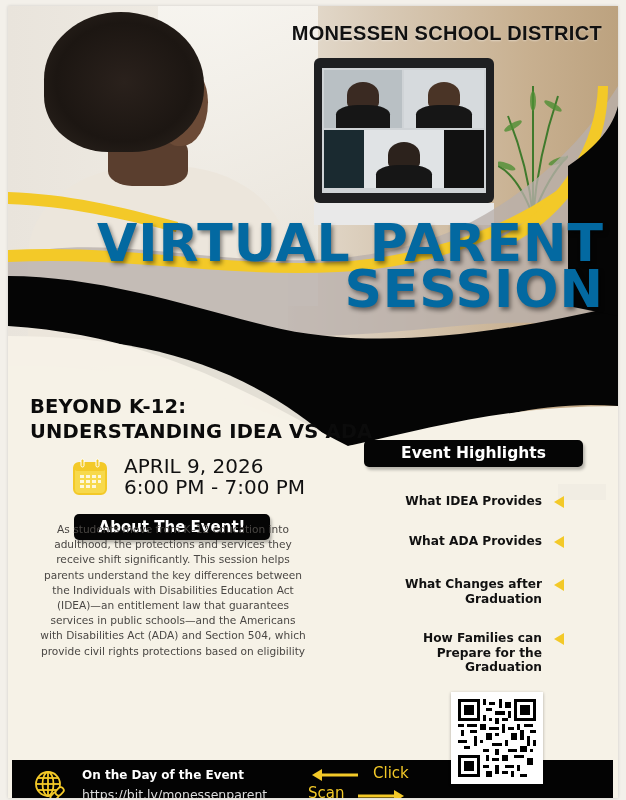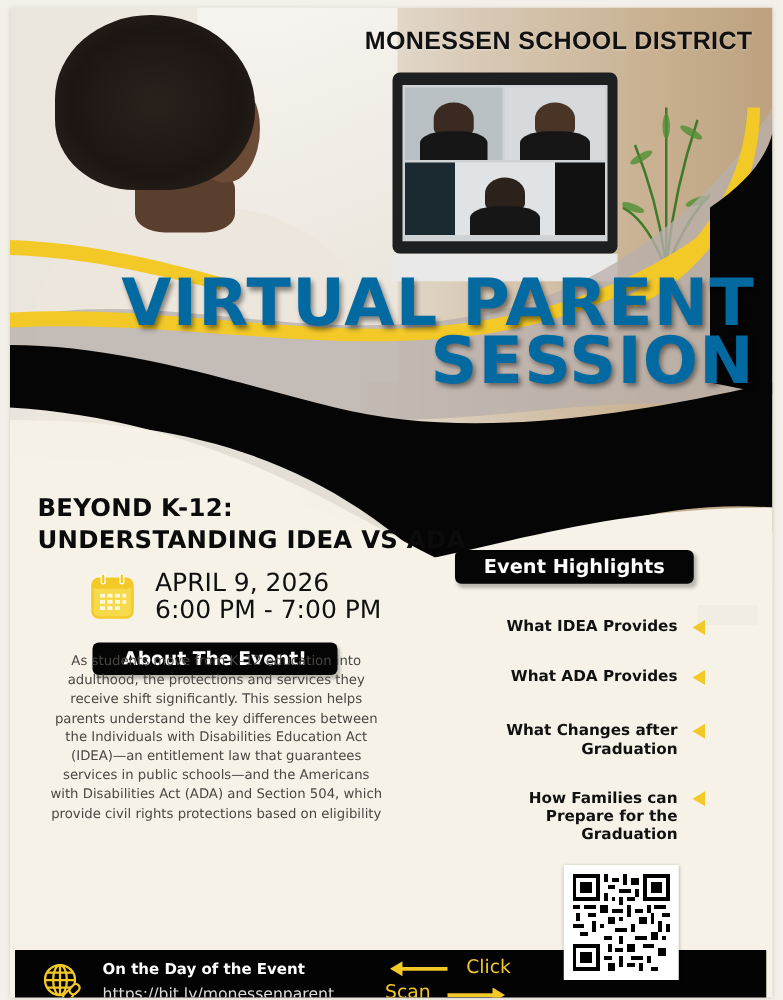--- a/index.html
+++ b/index.html
@@ -21,21 +21,21 @@
   .plant { position:absolute; left:490px; top:70px; width:70px; height:140px; }
   .deco-svg { position:absolute; left:0; top:0; }
   .district { position:absolute; right:16px; top:16px; color:#111; font-family:"Liberation Sans", sans-serif; font-weight:bold; font-size:20px; letter-spacing:0.3px; text-shadow:0 1px 2px rgba(255,255,255,0.4); }
   .title { position:absolute; right:14px; top:214px; text-align:right; color:#0369a1; font-family:"DejaVu Sans", sans-serif; font-weight:bold; font-size:52px; line-height:46px; letter-spacing:1px; text-shadow:2px 3px 4px rgba(0,0,0,0.45); }
   .subtitle { position:absolute; left:22px; top:372px; color:#0b0b0b; font-family:"DejaVu Sans", sans-serif; font-weight:bold; font-size:19.5px; line-height:25px; letter-spacing:0.2px;margin-top:16px; }
   .date-block { position:absolute; left:64px; top:450px; display:flex; align-items:center; }
   .cal-icon { width:36px; height:38px; margin-right:16px; }
   .date-text { font-family:"DejaVu Sans", sans-serif; font-size:20px; line-height:21px; color:#111; }
   .pill { position:absolute; background:#050505; color:#fff; font-family:"DejaVu Sans", sans-serif; font-weight:bold; border-radius:5px; text-align:center; box-shadow:2px 3px 3px rgba(0,0,0,0.25); }
   .about-pill { left:66px; top:508px; width:196px; height:26px; font-size:15px; line-height:26px; }
-  .high-pill { left:356px; top:434px; width:191px; height:27px; font-size:15.5px; line-height:27px; }
+  .high-pill { left:356px; top:434px; width:219px; height:27px; font-size:15.5px; line-height:27px; }
   .desc { position:absolute; left:30px; top:516px; width:270px; text-align:center; color:#4a4744; font-family:"DejaVu Sans", sans-serif; font-size:10.6px; line-height:15.2px; }
   .highlights { position:absolute; left:356px; top:478px; width:200px; }
   .hl { position:absolute; right:0; display:flex; align-items:flex-start; }
   .hl-label { text-align:right; font-family:"DejaVu Sans", sans-serif; font-weight:bold; font-size:12.2px; line-height:14.5px; color:#111; }
   .hl-arrow { width:0; height:0; border-top:6px solid transparent; border-bottom:6px solid transparent; border-right:10px solid #f3c928; margin-left:12px; margin-top:2px; }
   .footer { position:absolute; left:4px; top:730px; width:601px; height:56px; background:#030303;margin-top:24px; }
   .globe-icon { position:absolute; left:22px; top:10px; width:32px; height:32px; }
   .footer-head { position:absolute; left:70px; top:8px; color:#fff; font-family:"DejaVu Sans", sans-serif; font-weight:bold; font-size:12px; }
   .footer-link { position:absolute; left:70px; top:27px; color:#ddd; font-family:"DejaVu Sans", sans-serif; font-size:12.5px; text-decoration:underline; }
   .click-label { position:absolute; left:361px; top:4px; color:#f3c928; font-family:"DejaVu Sans", sans-serif; font-size:15px; }

